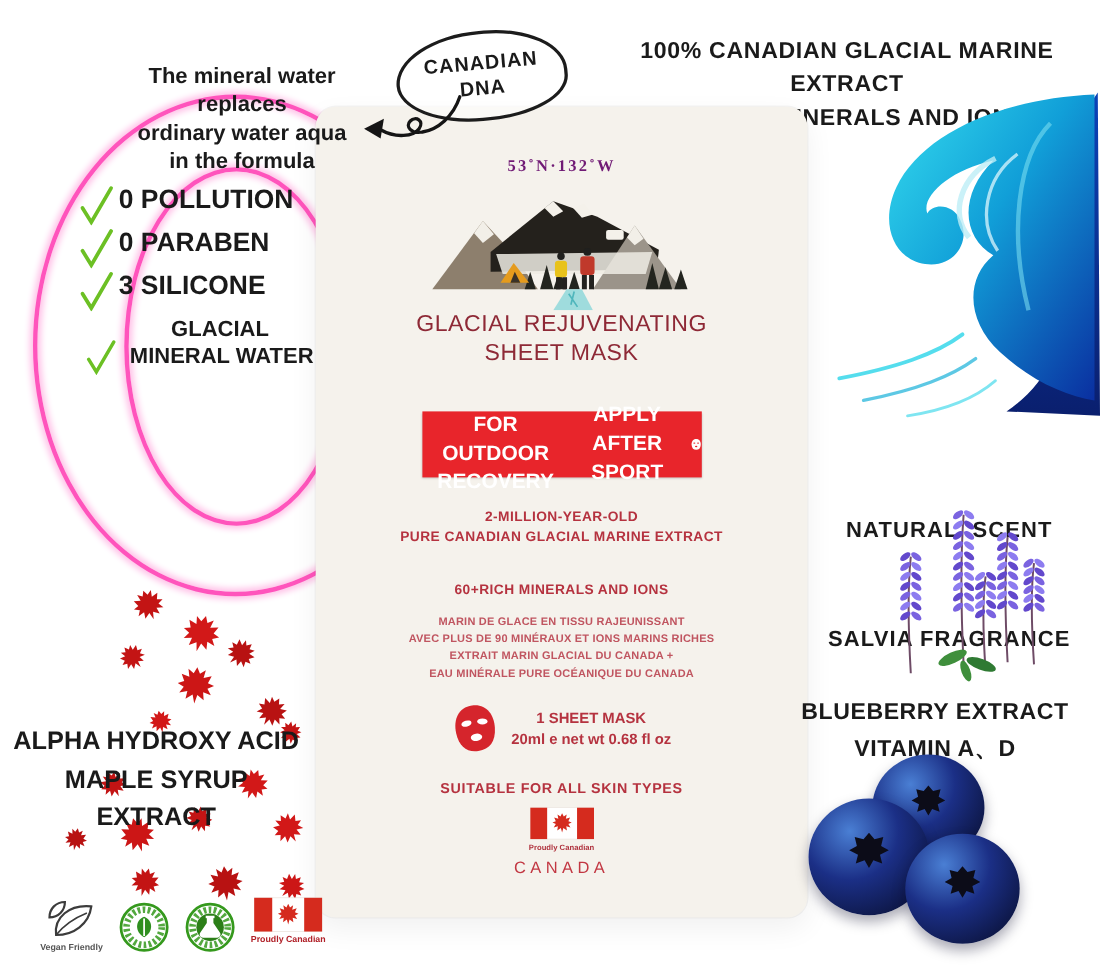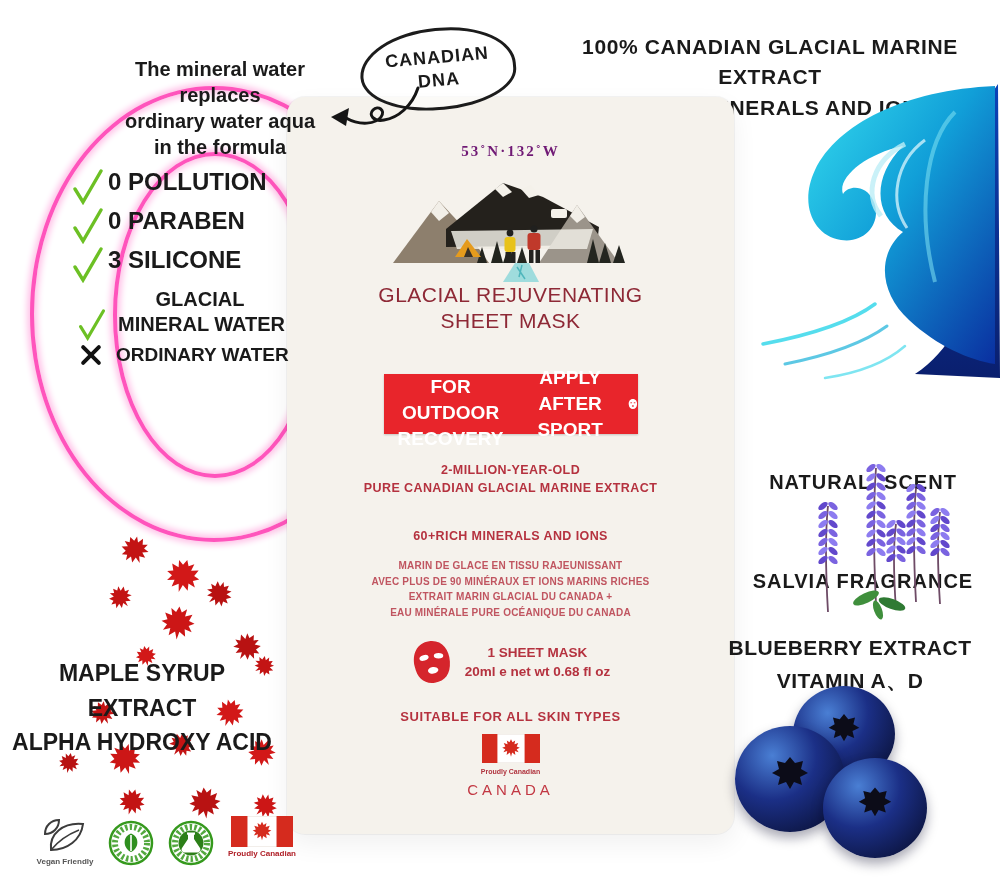--- a/index.html
+++ b/index.html
@@ -124,27 +124,20 @@
       <span class="claim-label">3 SILICONE</span>
     </div>
   </div>
 
   <div id="glacial1" class="abs ctr">GLACIAL</div>
   <div id="glacial-row" class="abs">
     <svg width="28" height="33" viewBox="0 0 32 37">
         <polyline points="3,21 11,34 29,3" fill="none" stroke="#6cc024" stroke-width="3.6" stroke-linecap="round"></polyline>
       </svg>
     <span id="glacial2">MINERAL WATER</span>
-  </div>
-  <div id="ordinary-row" class="abs">
-    <svg width="22" height="22" viewBox="0 0 28 28">
-      <line x1="4" y1="4" x2="24" y2="24" stroke="#111" stroke-width="5" stroke-linecap="round"></line>
-      <line x1="24" y1="4" x2="4" y2="24" stroke="#111" stroke-width="5" stroke-linecap="round"></line>
-    </svg>
-    <span id="ordinary-label">ORDINARY WATER</span>
   </div>
 
   <div id="dna-bubble" class="abs">
     <span class="dna-line">CANADIAN</span>
     <span class="dna-line">DNA</span>
   </div>
   <svg id="dna-arrow" class="abs" width="92" height="50" viewBox="0 0 92 50">
     <path d="M88 4 C82 22 68 34 54 36 C44 38 38 31 43 26 C48 21 56 26 51 33 C46 40 30 42 16 34" fill="none" stroke="#151515" stroke-width="3" stroke-linecap="round"></path>
     <polygon points="1,33 19,24 16,42" fill="#151515"></polygon>
   </svg>
@@ -388,22 +381,22 @@
       <use href="#leafPath" transform="translate(180,183) scale(0.3) rotate(20 50 50)" fill="#d21818"></use>
       <use href="#leafPath" transform="translate(23,237) scale(0.22) rotate(10 50 50)" fill="#b81212"></use>
       <use href="#leafPath" transform="translate(73,227) scale(0.34) rotate(-15 50 50)" fill="#cc1616"></use>
       <use href="#leafPath" transform="translate(133,217) scale(0.26) rotate(35 50 50)" fill="#c31414"></use>
       <use href="#leafPath" transform="translate(212,223) scale(0.3) rotate(-30 50 50)" fill="#d21818"></use>
       <use href="#leafPath" transform="translate(83,273) scale(0.28) rotate(15 50 50)" fill="#c31414"></use>
       <use href="#leafPath" transform="translate(153,271) scale(0.34) rotate(-5 50 50)" fill="#b81212"></use>
       <use href="#leafPath" transform="translate(217,278) scale(0.26) rotate(45 50 50)" fill="#cc1616"></use>
     </svg>
   <div id="maple-text" class="abs ctr">
+    <div>ALPHA HYDROXY ACID</div>
     <div>MAPLE SYRUP EXTRACT</div>
-    <div>ALPHA HYDROXY ACID</div>
   </div>
 
   <div id="vegan-badge" class="abs">
     <svg width="52" height="40" viewBox="0 0 48 40">
       <path d="M10 34 C8 18 22 6 42 8 C40 24 26 34 10 34 Z" fill="none" stroke="#3c3c3c" stroke-width="2"></path>
       <path d="M10 34 C18 24 28 18 38 14" stroke="#3c3c3c" stroke-width="1.5" fill="none"></path>
       <path d="M4 18 C4 10 10 4 18 4 C18 12 12 18 4 18 Z" fill="#fff" stroke="#3c3c3c" stroke-width="2"></path>
     </svg>
     <span class="tiny-label">Vegan Friendly</span>
   </div>

